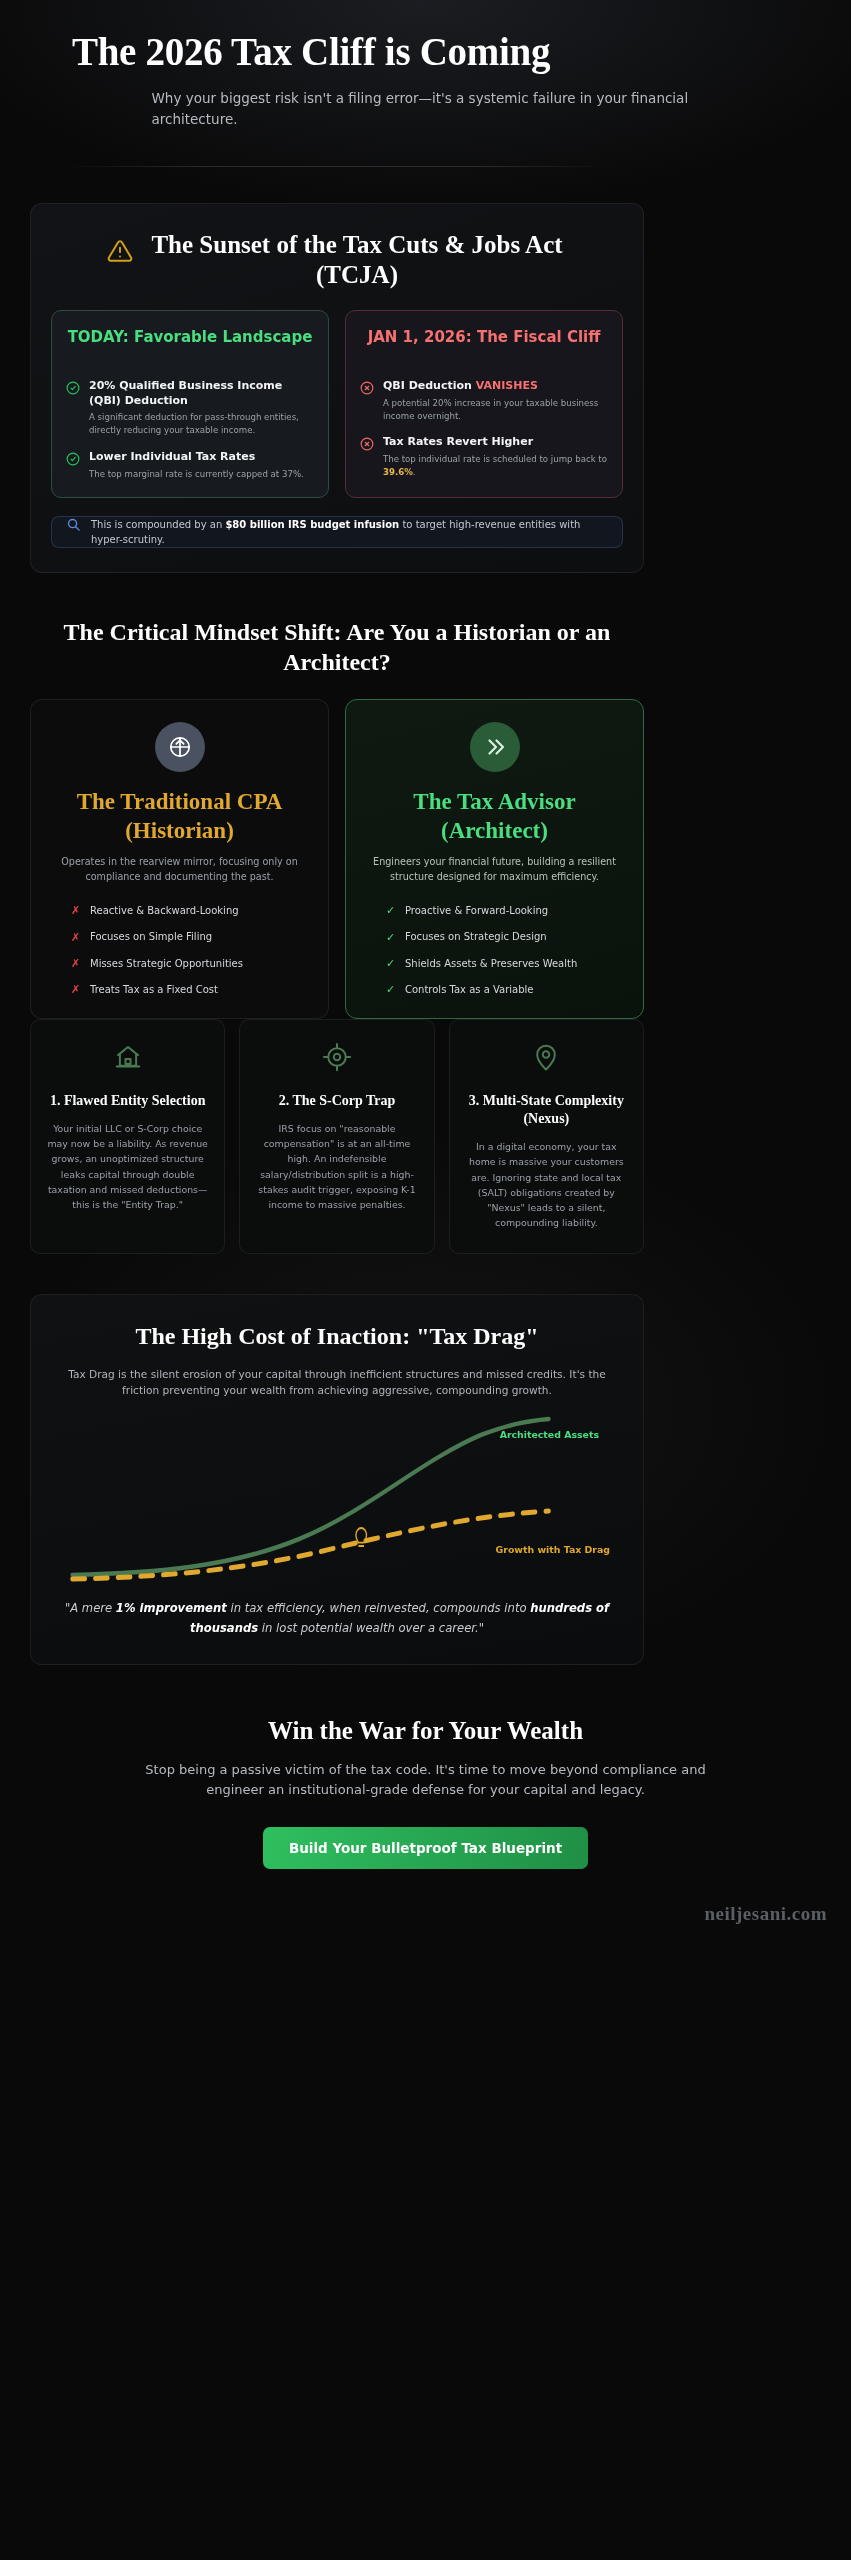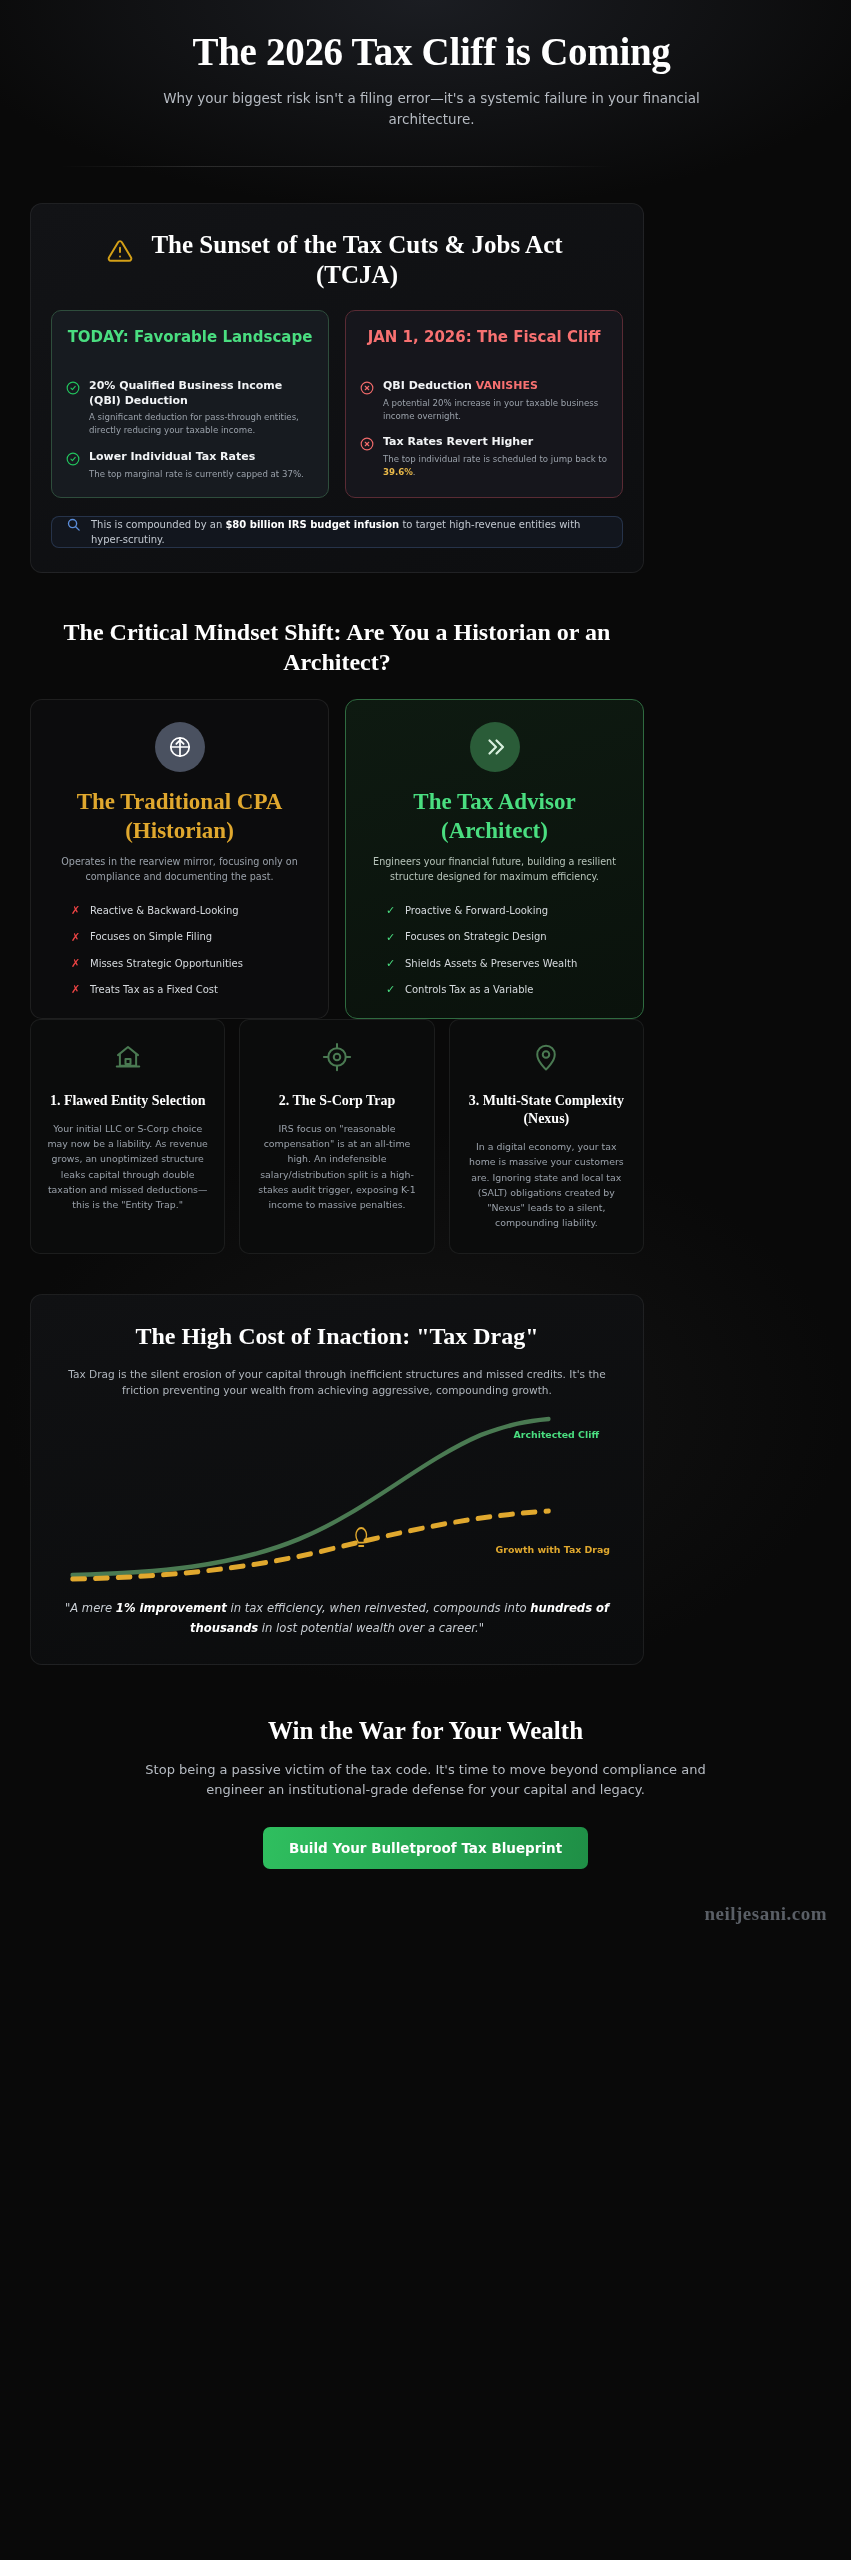--- a/index.html
+++ b/index.html
@@ -12,21 +12,21 @@
   }
   .page { width:851px; min-height:2560px; position:relative; overflow:hidden;
     background:
       radial-gradient(ellipse 700px 300px at 50% 0%, #1b1d22 0%, rgba(10,10,10,0) 70%),
       radial-gradient(ellipse 600px 400px at 50% 55%, #141414 0%, rgba(10,10,10,0) 70%),
       #090909;
   }
   .wrap { width:674px; padding:0 30px; }
 
   
-  .hero { padding:30px 60px 0; text-align:center;margin-left:12px; }
+  .hero { padding:30px 60px 0; text-align:left;margin-left:12px; }
   .hero h1 {
     font-family:"Liberation Serif", serif;
     font-weight:700;
     font-size:39px;
     line-height:1.12;
     color:#ffffff;
     letter-spacing:-0.3px;
     margin-bottom:14px;
   }
   .hero p { font-size:13.5px; line-height:1.55; color:#b6bbc2; max-width:560px; margin:0 auto; }
@@ -360,21 +360,21 @@
 
       <div class="chart-holder">
         <svg viewBox="0 0 740 180" preserveAspectRatio="none">
           <path d="M 20 168 C 130 166, 230 160, 320 132 C 410 104, 480 54, 560 28 C 600 17, 620 14, 650 12" fill="none" stroke="#4a7a52" stroke-width="4.5" stroke-linecap="round"></path>
           <path d="M 20 172 C 140 170, 240 163, 340 146 C 440 128, 530 110, 650 104" fill="none" stroke="#e0a82e" stroke-width="5" stroke-linecap="round" stroke-dasharray="17 13"></path>
           <g transform="translate(395,128)">
             <path d="M0 0 a7 7 0 0 1 14 0 c0 4 -2.4 5.6 -3.2 7.6 l-7.6 0 C 2.4 5.6 0 4 0 0 z" fill="none" stroke="#e0a82e" stroke-width="1.8"></path>
             <line x1="4" y1="11" x2="10" y2="11" stroke="#e0a82e" stroke-width="1.8" stroke-linecap="round"></line>
           </g>
         </svg>
-        <span class="lbl lbl-green">Architected Cliff</span>
+        <span class="lbl lbl-green">Architected Assets</span>
         <span class="lbl lbl-amber">Growth with Tax Drag</span>
       </div>
 
       <p class="quote"><span>"A mere </span><b>1% improvement</b><span> in tax efficiency, when reinvested, compounds into </span><b>hundreds of thousands</b><span> in lost potential wealth over a career."</span></p>
     </div>
   </div>
 
   <div class="cta">
     <h2>Win the War for Your Wealth</h2>
     <p>Stop being a passive victim of the tax code. It's time to move beyond compliance and engineer an institutional-grade defense for your capital and legacy.</p>

